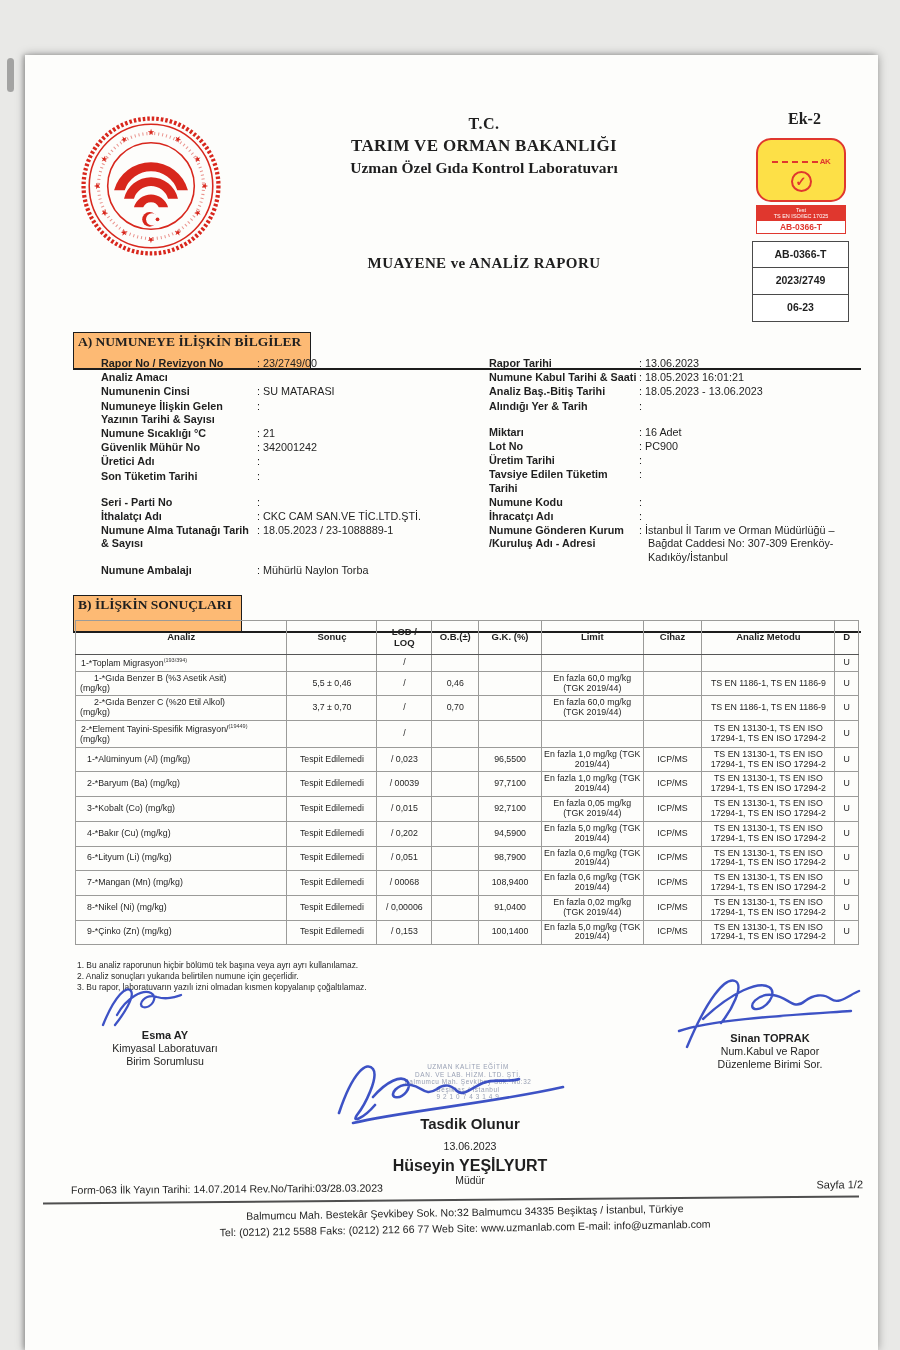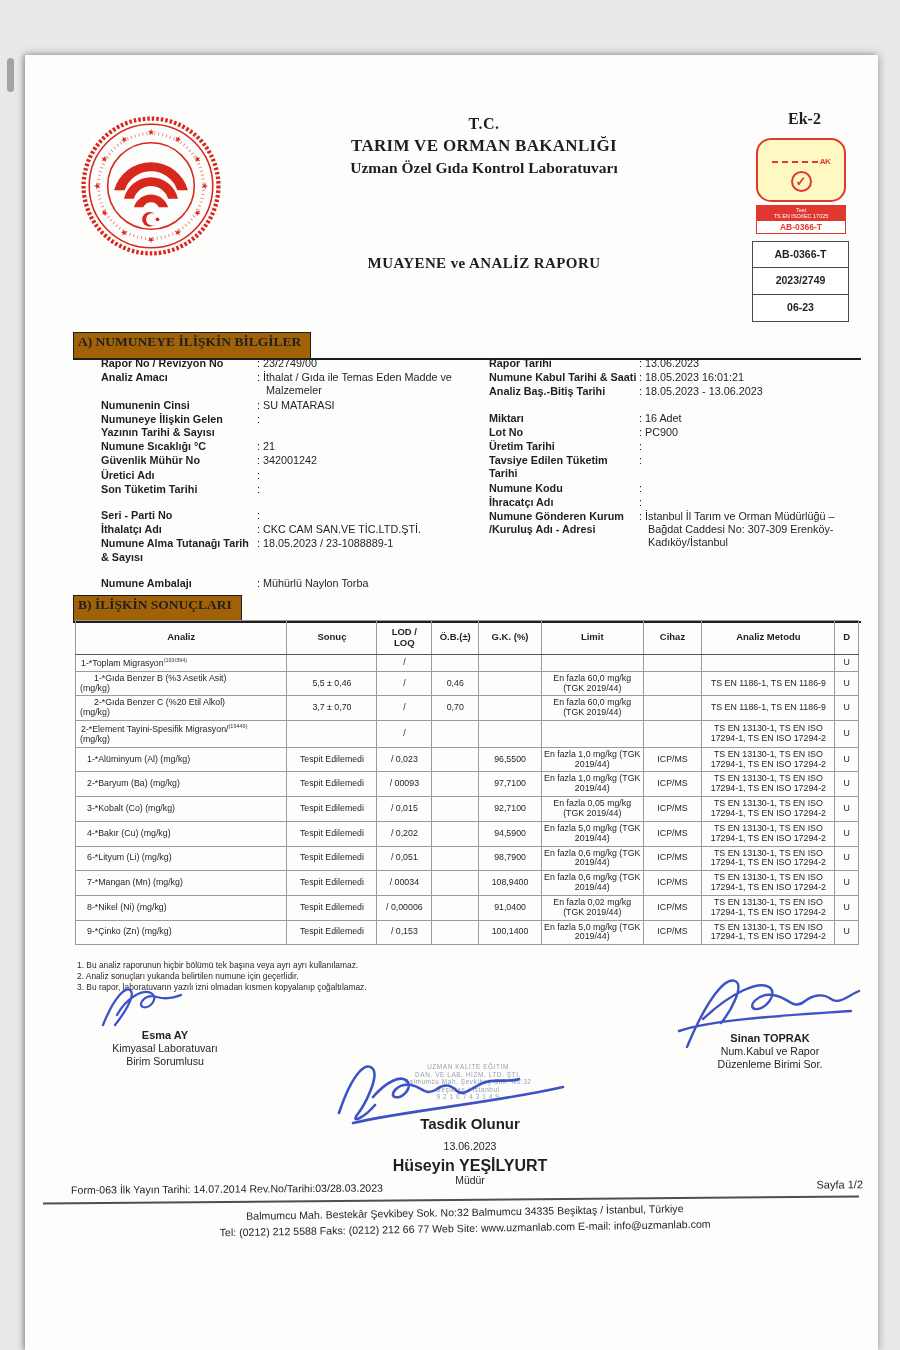--- a/index.html
+++ b/index.html
@@ -14,39 +14,39 @@
   .emblem { left:55px; top:60px; width:142px; height:142px; }
   .head-block { left:228px; top:60px; width:462px; text-align:center; font-family:"Liberation Serif", serif; font-weight:bold; }
   .head-t1 { font-size:16px; letter-spacing:.5px; }
   .head-t2 { font-size:17px; margin-top:3px; letter-spacing:.3px; }
   .head-t3 { font-size:15.5px; margin-top:3px; }
   .report-title { left:228px; top:200px; width:462px; text-align:center; font-family:"Liberation Serif", serif; font-weight:bold; font-size:15px; letter-spacing:.4px; }
   .ek2 { left:763px; top:55px; font-family:"Liberation Serif", serif; font-weight:bold; font-size:16px; }
 
   
   .turkak { left:731px; top:83px; width:90px; }
-  .tk-box { height:64px; border:2.5px solid #e0372e; border-radius:15px; position:relative; background:#fef9c3; }
+  .tk-box { height:64px; border:2.5px solid #e0372e; border-radius:15px; position:relative; background:#fde047; }
   .tk-dashrow { display:flex; align-items:center; justify-content:center; margin-top:17px; }
   .tk-dash { width:46px; border-top:2.2px dashed #e0372e; }
   .tk-ak { color:#e0372e; font-weight:bold; font-size:8px; margin-left:2px; letter-spacing:-.5px; }
   .tk-check { width:21px; height:21px; border:2.4px solid #e0372e; border-radius:50%; margin:5px auto 0; color:#e0372e; font-weight:bold; font-size:13px; line-height:17px; text-align:center; }
   .tk-band { background:#e0372e; color:#fff; text-align:center; padding:2px 0 1px; margin-top:3px; }
   .tk-band-l1 { font-size:5.5px; }
   .tk-band-l2 { font-size:5.5px; }
   .tk-code { border:1.5px solid #e0372e; color:#e0372e; font-weight:bold; font-size:8.5px; text-align:center; background:#fff; padding:1px 0; }
 
   .codes { left:727px; top:186px; width:97px; }
   .code-cell { border:1.6px solid #4a4a4a; height:28px; line-height:25px; text-align:center; font-weight:bold; font-size:10.5px; background:#fff; }
   .code-cell + .code-cell { margin-top:-1.6px; }
 
   
   .sec-bar { border-bottom:2px solid #1d1d1d; }
   .sec-bar-a { left:48px; top:277px; width:788px; }
   .sec-bar-b { left:48px; top:540px; width:788px; }
-  .sec-title { display:inline-block; border:1.8px solid #1d1d1d; border-bottom:none; padding:1px 9px 8px 4px; font-family:"Liberation Serif", serif; font-weight:bold; font-size:13.5px; background:#a16207;text-align:right; }
+  .sec-title { display:inline-block; border:1.8px solid #1d1d1d; border-bottom:none; padding:1px 9px 18px 4px; font-family:"Liberation Serif", serif; font-weight:bold; font-size:13.5px; background:#fdba74;text-align:right; }
 
   
   .fields { font-size:10.8px; line-height:13.2px; }
   .fields-left { left:52px; top:302px; width:386px; }
   .fields-right { left:440px; top:302px; width:400px; }
   .field-row { display:flex; align-items:flex-start; margin-bottom:1px;padding-left:24px; }
   .field-row.gap { margin-top:13px; }
   .f-lbl { font-weight:bold; flex:0 0 156px; }
   .fields-right .f-lbl { flex:0 0 150px; }
   .f-val { flex:1; padding-left:9px; }
@@ -157,21 +157,20 @@
     <div class="abs sec-bar sec-bar-a">
       <span class="sec-title">A) NUMUNEYE İLİŞKİN BİLGİLER</span>
     </div>
     <div class="abs fields fields-left" id="fields-left">
         <div class="field-row">
           <div class="f-lbl">Rapor No / Revizyon No</div>
           <div class="f-val">23/2749/00</div>
         </div>
         <div class="field-row">
           <div class="f-lbl">Analiz Amacı</div>
-          <div class="f-val">İthalat / Gıda ile Temas Eden Madde ve Malzemeler</div>
         </div>
         <div class="field-row">
           <div class="f-lbl">Numunenin Cinsi</div>
           <div class="f-val">SU MATARASI</div>
         </div>
         <div class="field-row">
           <div class="f-lbl">Numuneye İlişkin Gelen Yazının Tarihi &amp; Sayısı</div>
           <div class="f-val"></div>
         </div>
         <div class="field-row">
@@ -212,20 +211,24 @@
           <div class="f-lbl">Rapor Tarihi</div>
           <div class="f-val">13.06.2023</div>
         </div>
         <div class="field-row">
           <div class="f-lbl">Numune Kabul Tarihi &amp; Saati</div>
           <div class="f-val">18.05.2023 16:01:21</div>
         </div>
         <div class="field-row">
           <div class="f-lbl">Analiz Baş.-Bitiş Tarihi</div>
           <div class="f-val">18.05.2023 - 13.06.2023</div>
+        </div>
+        <div class="field-row">
+          <div class="f-lbl">Alındığı Yer &amp; Tarih</div>
+          <div class="f-val"></div>
         </div>
         <div class="field-row gap">
           <div class="f-lbl">Miktarı</div>
           <div class="f-val">16 Adet</div>
         </div>
         <div class="field-row">
           <div class="f-lbl">Lot No</div>
           <div class="f-val">PC900</div>
         </div>
         <div class="field-row">
@@ -347,21 +350,21 @@
             <td>En fazla 1,0 mg/kg (TGK 2019/44)</td>
             <td>ICP/MS</td>
             <td>TS EN 13130-1, TS EN ISO 17294-1, TS EN ISO 17294-2</td>
             <td>U</td>
           </tr>
           <tr>
             <td class="c-analiz">
               <div class="name-l1 ind1">2-*Baryum (Ba) (mg/kg)</div>
             </td>
             <td>Tespit Edilemedi</td>
-            <td>/ 00093</td>
+            <td>/ 00039</td>
             <td></td>
             <td>97,7100</td>
             <td>En fazla 1,0 mg/kg (TGK 2019/44)</td>
             <td>ICP/MS</td>
             <td>TS EN 13130-1, TS EN ISO 17294-1, TS EN ISO 17294-2</td>
             <td>U</td>
           </tr>
           <tr>
             <td class="c-analiz">
               <div class="name-l1 ind1">3-*Kobalt (Co) (mg/kg)</div>
@@ -399,21 +402,21 @@
             <td>En fazla 0,6 mg/kg (TGK 2019/44)</td>
             <td>ICP/MS</td>
             <td>TS EN 13130-1, TS EN ISO 17294-1, TS EN ISO 17294-2</td>
             <td>U</td>
           </tr>
           <tr>
             <td class="c-analiz">
               <div class="name-l1 ind1">7-*Mangan (Mn) (mg/kg)</div>
             </td>
             <td>Tespit Edilemedi</td>
-            <td>/ 00034</td>
+            <td>/ 00068</td>
             <td></td>
             <td>108,9400</td>
             <td>En fazla 0,6 mg/kg (TGK 2019/44)</td>
             <td>ICP/MS</td>
             <td>TS EN 13130-1, TS EN ISO 17294-1, TS EN ISO 17294-2</td>
             <td>U</td>
           </tr>
           <tr>
             <td class="c-analiz">
               <div class="name-l1 ind1">8-*Nikel (Ni) (mg/kg)</div>

